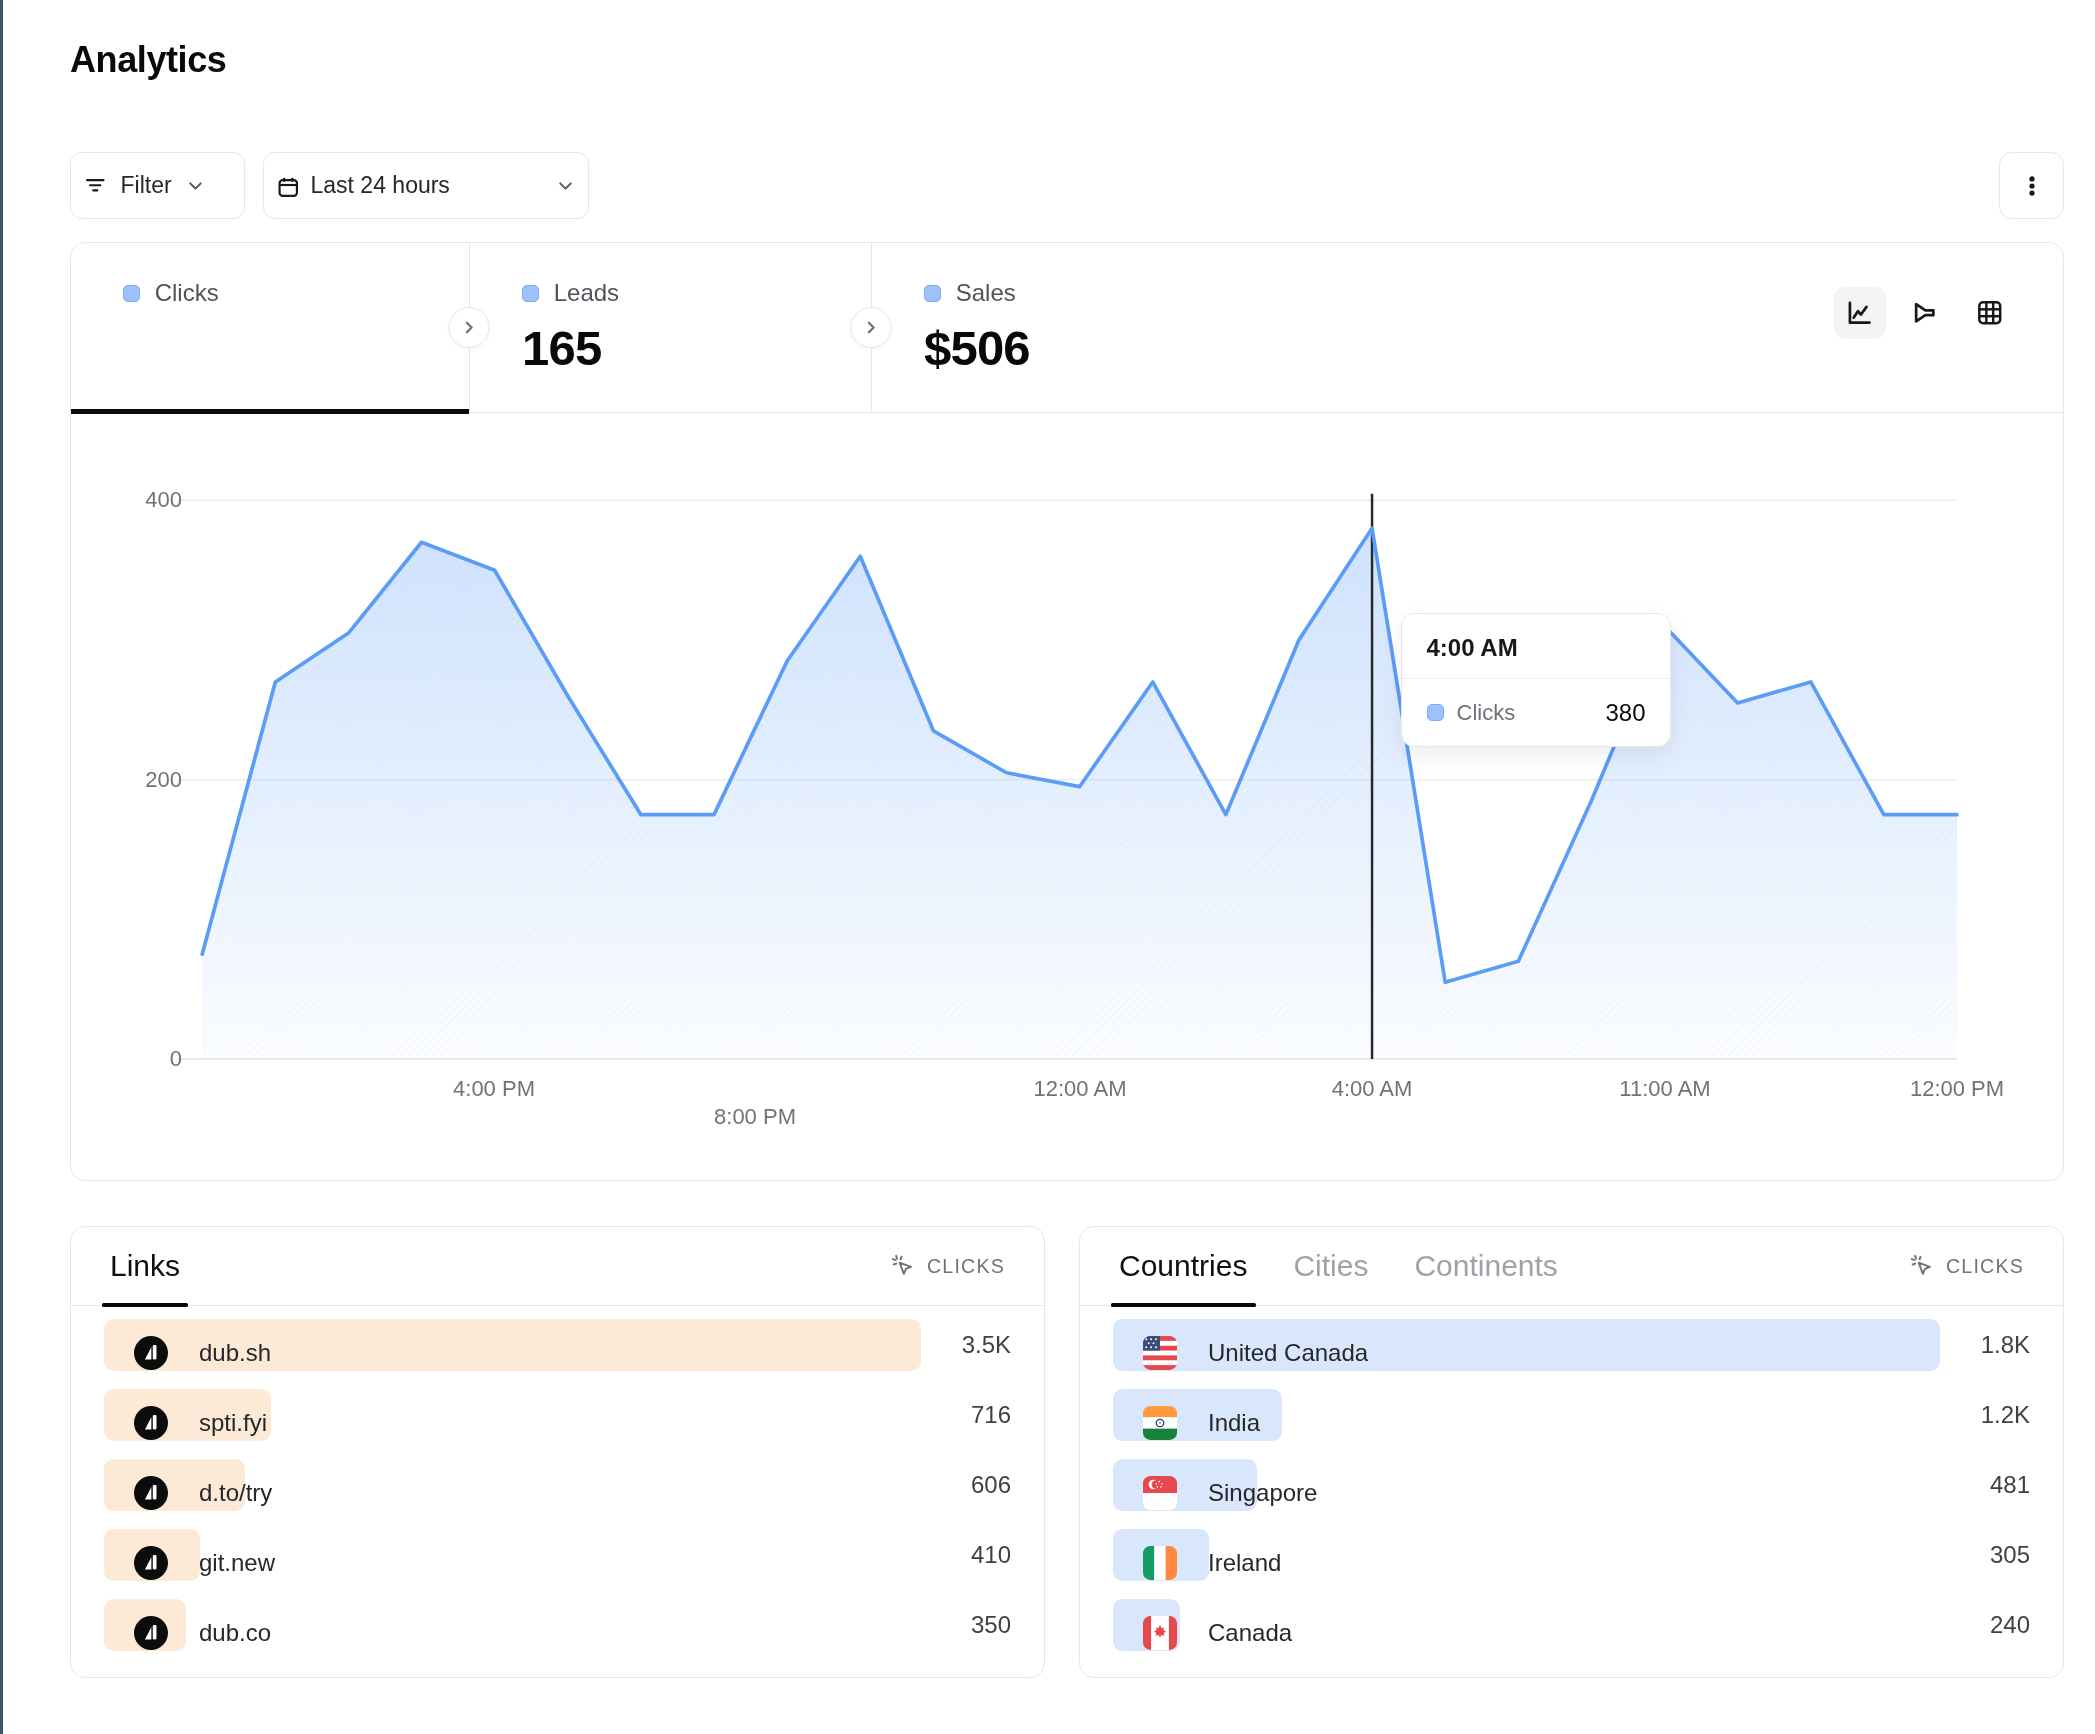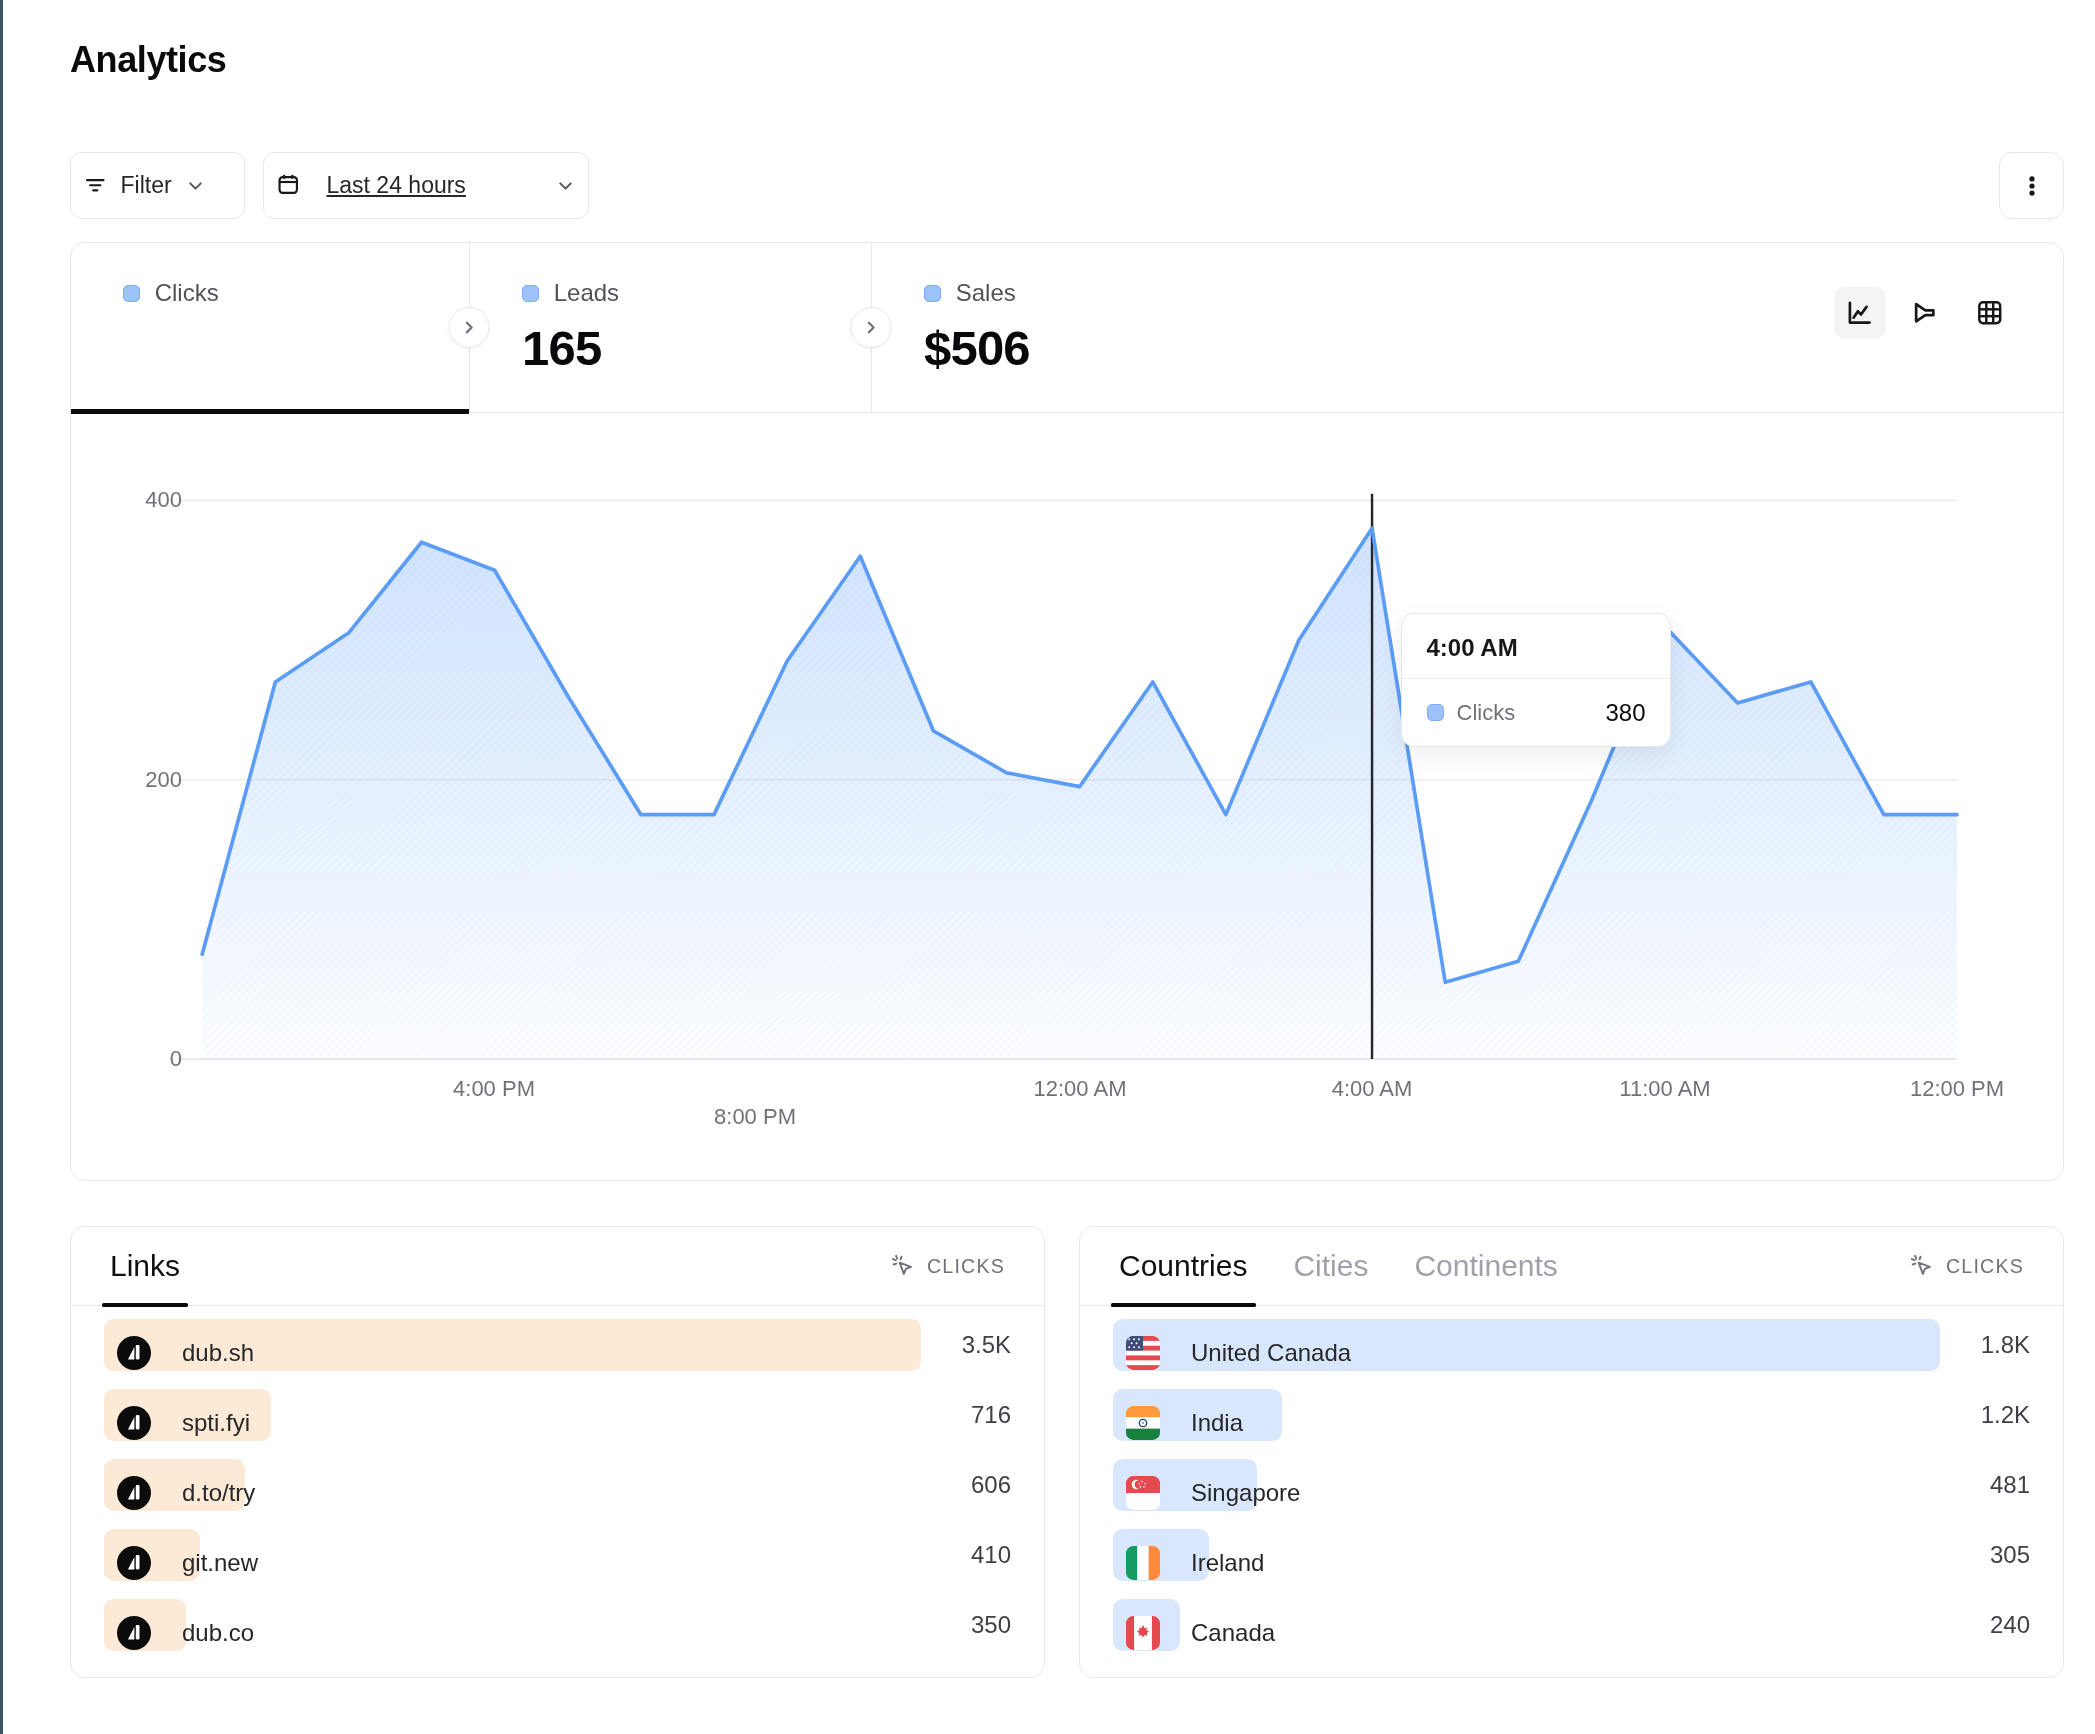--- a/index.html
+++ b/index.html
@@ -6,21 +6,21 @@
   body{width:2096px;height:1735px;background:#fff;position:relative;overflow:hidden;
        font-family:"Liberation Sans",sans-serif;color:#18181b;}
   .edge-strip{position:absolute;left:0;top:0;width:2.5px;height:1735px;background:#3e5560;}
   .page-title{position:absolute;left:70px;top:39px;font-size:36px;font-weight:700;margin:0;color:#0a0a0a;letter-spacing:-0.4px;}
   .btn{display:flex;align-items:center;gap:13px;background:#fff;border:1.6px solid #e7e7ea;border-radius:11.5px;
        font-size:23px;color:#26272b;height:67px;box-sizing:border-box;cursor:pointer;padding:0 12px;}
   .ic{display:inline-flex;align-items:center;justify-content:center;}
   .ic svg{display:block;}
   #filterBtn{position:absolute;left:70px;top:152px;width:175px;}
   #dateBtn{position:absolute;left:263px;top:152px;width:326px;justify-content:space-between;}
-  #dateBtn .left{display:flex;align-items:flex-start;gap:26px;text-decoration:underline;}
+  #dateBtn .left{display:flex;align-items:flex-end;gap:10px;}
   #kebabBtn{position:absolute;left:1999px;top:152px;width:65px;justify-content:center;padding:0;border-radius:13px;}
   .card{background:#fff;border:1.6px solid #e7e7ea;border-radius:14.7px;box-sizing:border-box;position:absolute;}
   #mainCard{left:70px;top:242px;width:1994px;height:939px;}
   .stats-row{position:absolute;left:0;top:0;right:0;height:169px;border-bottom:1.6px solid #e7e7ea;}
   .stat-tab{position:absolute;top:0;height:169px;box-sizing:border-box;padding:36px 0 0 52px;cursor:pointer;}
   .stat-tab.bordered{border-left:1.6px solid #e7e7ea;}
   .stat-top{display:flex;align-items:center;gap:14.7px;}
   .legend-sq{width:17px;height:17px;border-radius:4.9px;background:#9cc2f9;border:1.6px solid #79abf7;box-sizing:border-box;flex:0 0 auto;}
   .stat-label{font-size:24px;color:#52525b;}
   .stat-value{font-size:49px;font-weight:700;color:#09090b;margin-top:13px;letter-spacing:-0.8px;}
@@ -44,21 +44,21 @@
   .card-head{height:79px;border-bottom:1.6px solid #e7e7ea;display:flex;align-items:center;padding:0 39px;position:relative;box-sizing:border-box;}
   .tab{font-size:30px;color:#0f0f10;font-weight:500;position:relative;height:79px;display:inline-flex;align-items:center;margin-right:46px;cursor:pointer;}
   .tab.inactive{color:#a1a1aa;font-weight:400;}
   .tab.active::after{content:"";position:absolute;left:-8.2px;right:-8.2px;bottom:-1.6px;height:4.1px;background:#0a0a0a;border-radius:1.6px;}
   .metric-head{margin-left:auto;display:flex;gap:11.5px;align-items:center;font-size:19.6px;letter-spacing:1.2px;color:#71717a;font-weight:500;cursor:pointer;}
   .rows{position:absolute;left:33px;right:33px;top:92px;}
   .bar-row{position:relative;height:52px;margin-bottom:18px;cursor:pointer;}
   .bar{position:absolute;left:0;top:0;height:52px;border-radius:9.8px;}
   .bar.peach{background:#fcead6;}
   .bar.blue{background:#d9e7fc;}
-  .row-content{position:absolute;left:0;top:0;height:68px;display:flex;align-items:center;}
+  .row-content{position:absolute;left:17px;top:0;height:68px;display:flex;align-items:center;}
   .row-icon{margin-left:13px;width:34px;height:34px;flex:0 0 auto;}
   .row-icon svg{display:block;width:34px;height:34px;}
   .row-label{margin-left:31px;font-size:24px;color:#27272a;}
   .row-value{position:absolute;right:0;top:0;height:52px;display:flex;align-items:center;font-size:24px;color:#3f3f46;font-weight:500;}
 </style>
 </head>
 <body>
 
 <div class="edge-strip"></div>
 

